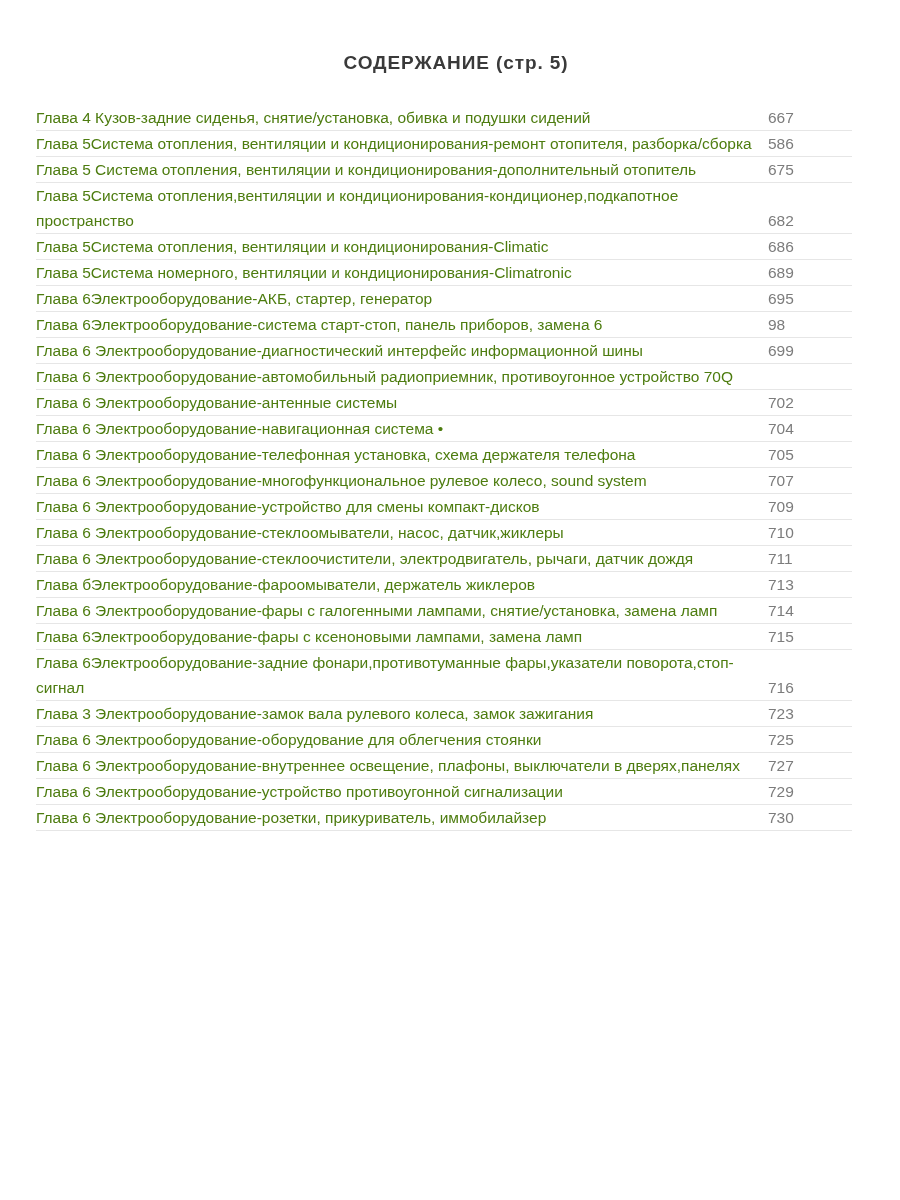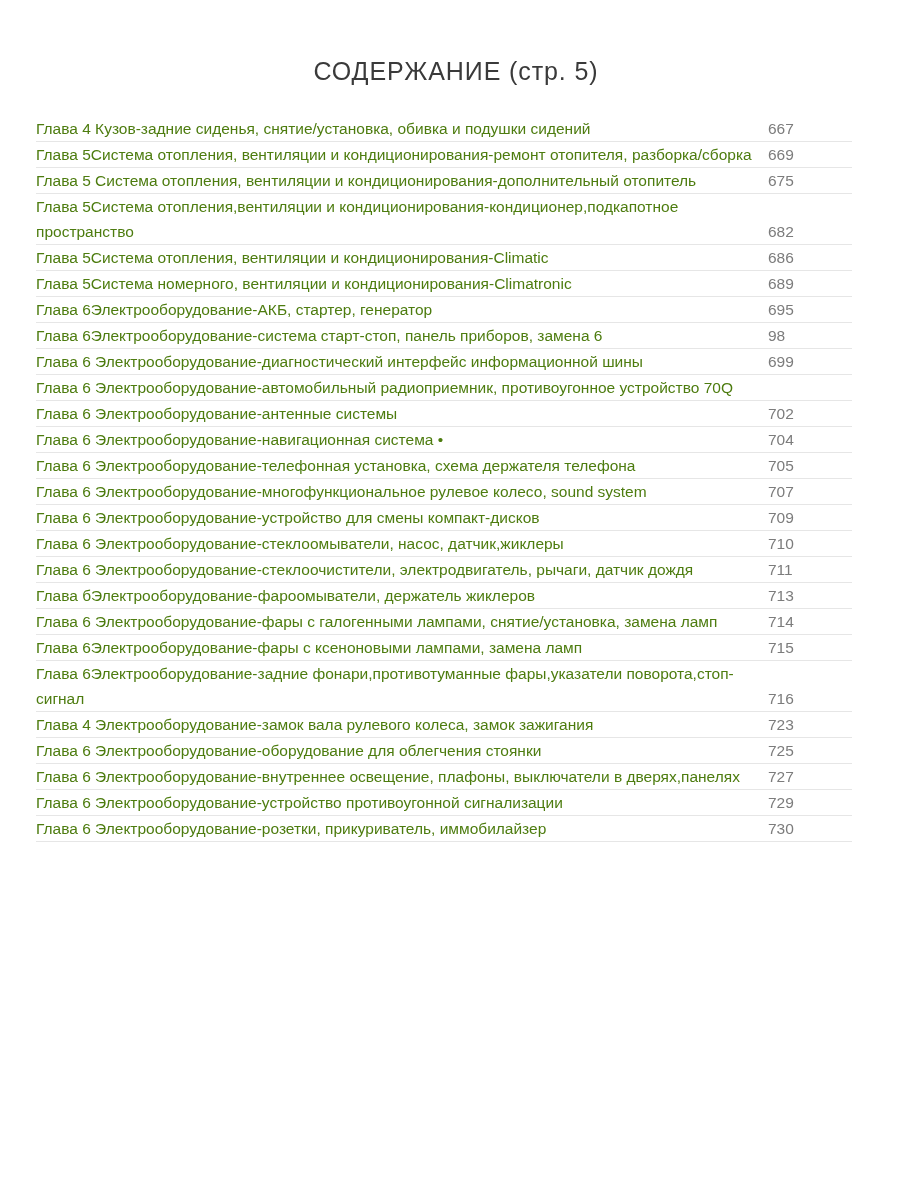--- a/index.html
+++ b/index.html
@@ -21,22 +21,22 @@
     height: 1200px;
     box-sizing: border-box;
     padding: 0;
     position: relative;
     overflow: hidden;
   }
 
   
   .doc-title {
     text-align: center;
-    font-size: 25px;
-    font-weight: normal;
+    font-size: 19px;
+    font-weight: bold;
     color: #3a3a3a;
     letter-spacing: 0.9px;
     padding-top: 39px;
     padding-bottom: 0;
     line-height: 1.2;
     white-space: nowrap;
     margin-left: 12px;
   }
 
   
@@ -90,21 +90,21 @@
   <h1 class="doc-title">СОДЕРЖАНИЕ (стр. 5)</h1>
 
   <table class="toc">
     <tbody>
         <tr>
           <td class="toc-title-cell">Глава 4 Кузов-задние сиденья, снятие/установка, обивка и подушки сидений</td>
           <td class="toc-page-cell">667</td>
         </tr>
         <tr>
           <td class="toc-title-cell">Глава 5Система отопления, вентиляции и кондиционирования-ремонт отопителя, разборка/сборка</td>
-          <td class="toc-page-cell">669</td>
+          <td class="toc-page-cell">586</td>
         </tr>
         <tr>
           <td class="toc-title-cell">Глава 5 Система отопления, вентиляции и кондиционирования-дополнительный отопитель</td>
           <td class="toc-page-cell">675</td>
         </tr>
         <tr>
           <td class="toc-title-cell">Глава 5Система отопления,вентиляции и кондиционирования-кондиционер,подкапотное пространство</td>
           <td class="toc-page-cell">682</td>
         </tr>
         <tr>
@@ -169,21 +169,21 @@
         </tr>
         <tr>
           <td class="toc-title-cell">Глава 6Электрооборудование-фары с ксеноновыми лампами, замена ламп</td>
           <td class="toc-page-cell">715</td>
         </tr>
         <tr>
           <td class="toc-title-cell">Глава 6Электрооборудование-задние фонари,противотуманные фары,указатели поворота,стоп-сигнал</td>
           <td class="toc-page-cell">716</td>
         </tr>
         <tr>
-          <td class="toc-title-cell">Глава 4 Электрооборудование-замок вала рулевого колеса, замок зажигания</td>
+          <td class="toc-title-cell">Глава 3 Электрооборудование-замок вала рулевого колеса, замок зажигания</td>
           <td class="toc-page-cell">723</td>
         </tr>
         <tr>
           <td class="toc-title-cell">Глава 6 Электрооборудование-оборудование для облегчения стоянки</td>
           <td class="toc-page-cell">725</td>
         </tr>
         <tr>
           <td class="toc-title-cell">Глава 6 Электрооборудование-внутреннее освещение, плафоны, выключатели в дверях,панелях</td>
           <td class="toc-page-cell">727</td>
         </tr>

